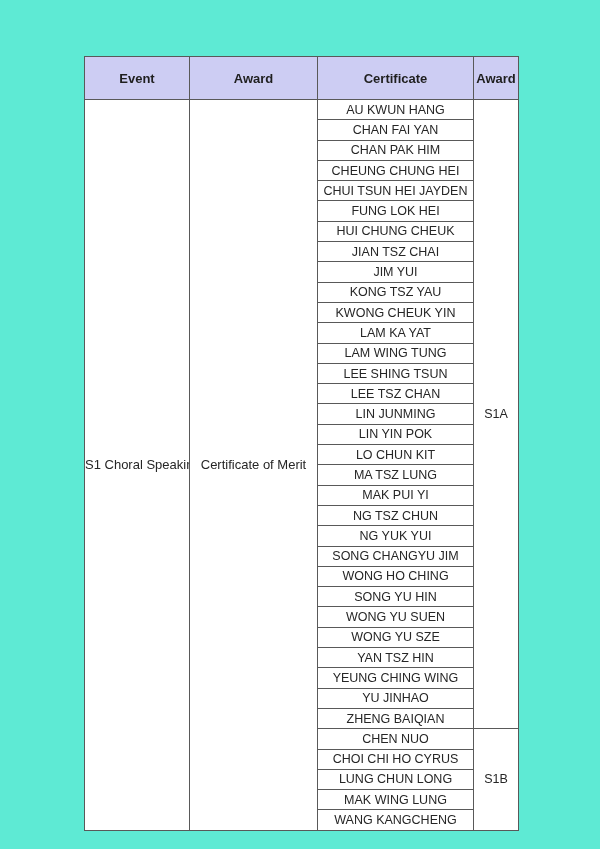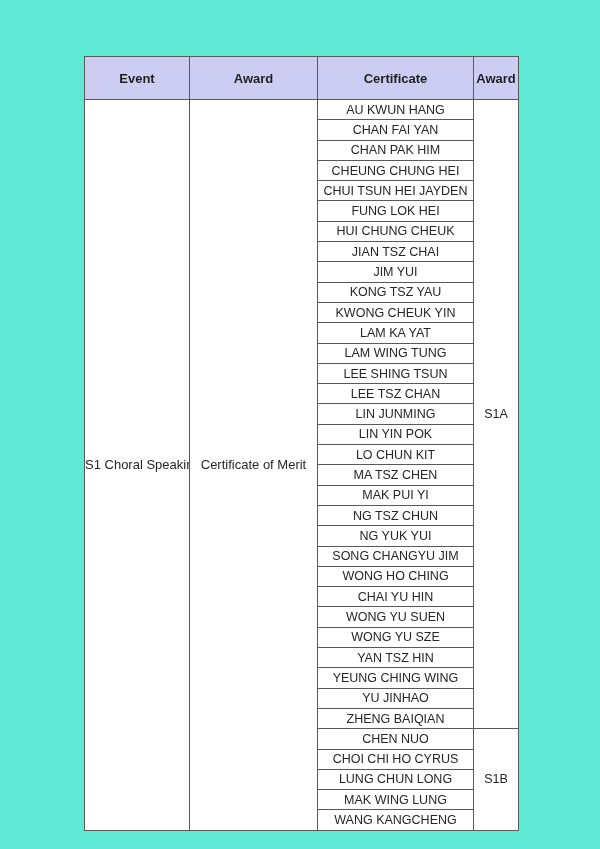--- a/index.html
+++ b/index.html
@@ -125,39 +125,39 @@
         <tr>
           <td class="name-cell">LIN JUNMING</td>
         </tr>
         <tr>
           <td class="name-cell">LIN YIN POK</td>
         </tr>
         <tr>
           <td class="name-cell">LO CHUN KIT</td>
         </tr>
         <tr>
-          <td class="name-cell">MA TSZ CHEN</td>
+          <td class="name-cell">MA TSZ LUNG</td>
         </tr>
         <tr>
           <td class="name-cell">MAK PUI YI</td>
         </tr>
         <tr>
           <td class="name-cell">NG TSZ CHUN</td>
         </tr>
         <tr>
           <td class="name-cell">NG YUK YUI</td>
         </tr>
         <tr>
           <td class="name-cell">SONG CHANGYU JIM</td>
         </tr>
         <tr>
           <td class="name-cell">WONG HO CHING</td>
         </tr>
         <tr>
-          <td class="name-cell">CHAI YU HIN</td>
+          <td class="name-cell">SONG YU HIN</td>
         </tr>
         <tr>
           <td class="name-cell">WONG YU SUEN</td>
         </tr>
         <tr>
           <td class="name-cell">WONG YU SZE</td>
         </tr>
         <tr>
           <td class="name-cell">YAN TSZ HIN</td>
         </tr>

